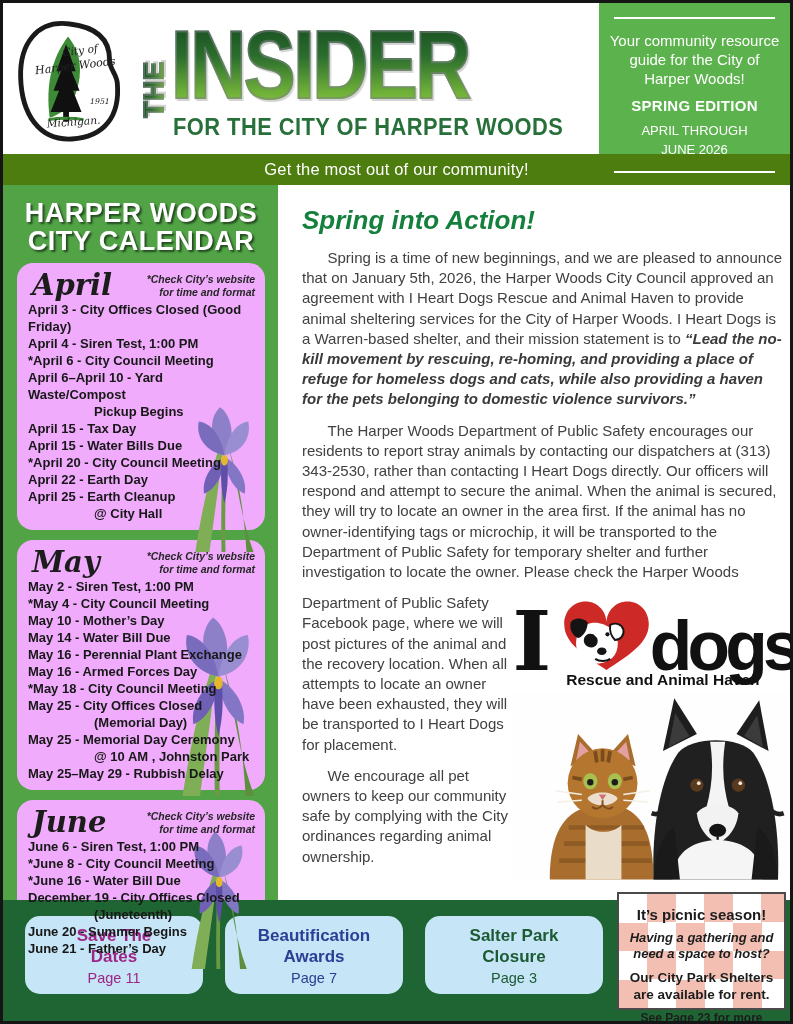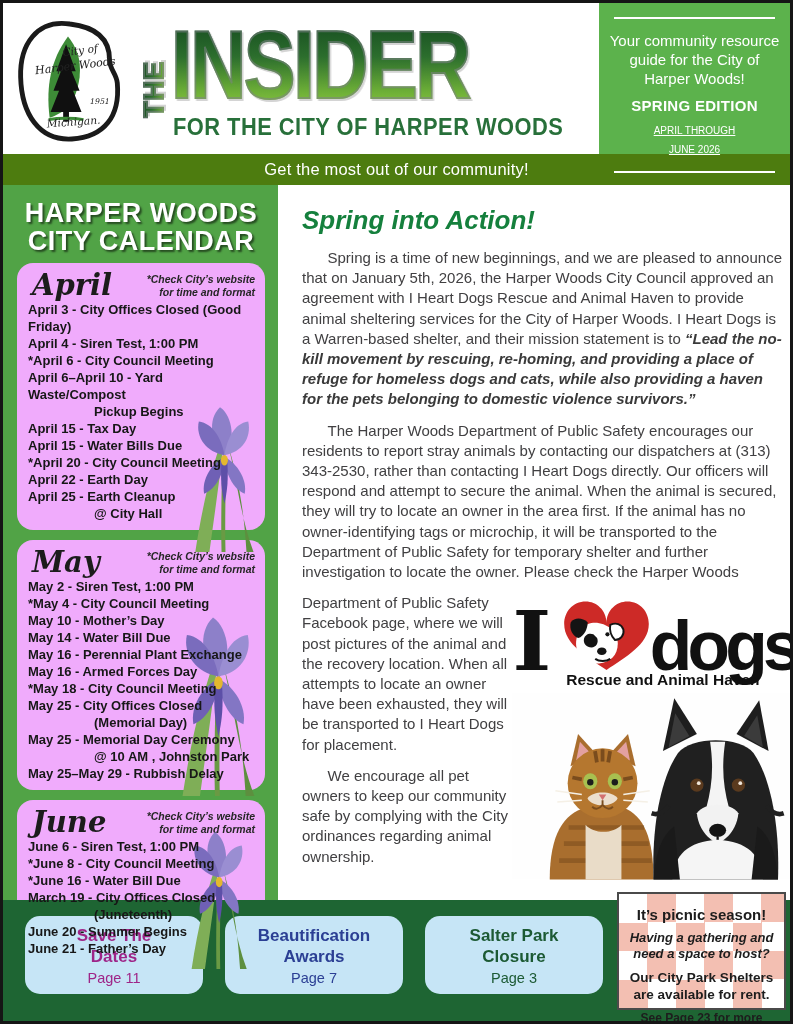--- a/index.html
+++ b/index.html
@@ -38,21 +38,21 @@
     margin:2px 0 0 40px; font-weight:bold; font-size:23.5px; letter-spacing:.5px;
     color:#28703a; transform:scaleX(0.93); transform-origin:left top; white-space:nowrap;
   }
   .edition-box{
     width:191px; background:#5cb24c; color:#fff; text-align:center;
     padding:14px 10px 10px; display:flex; flex-direction:column;
   }
   .edition-rule{ border-top:2px solid #fff; width:94%; margin:0 auto; }
   .edition-intro{ font-size:15px; line-height:19px; margin-top:12px; }
   .edition-name{ font-size:15px; font-weight:bold; margin-top:9px; letter-spacing:.3px;}
-  .edition-period{ font-size:10px; line-height:19px; margin-top:7px; margin-bottom:12px;text-decoration:underline; }
+  .edition-period{ font-size:13px; line-height:19px; margin-top:7px; margin-bottom:12px; }
   .edition-box .spacer{ flex:1; }
   
   .tagline-bar{
     height:31px; background:#4d7c0f; color:#fff; text-align:center;
     font-size:16.5px; line-height:30px; letter-spacing:.2px;
   }
   
   .body-row{ display:flex; height:715px; }
   .sidebar{ width:275px; background:#51a346; padding:10px 13px 0 14px; position:relative; }
   .sidebar-title{
@@ -232,21 +232,21 @@
             <div class="month-head">
               <div class="month-name">June</div>
               <div class="month-note">
                 <div>*Check City’s website</div>
                 <div>for time and format</div>
               </div>
             </div>
             <div class="event">June 6 - Siren Test, 1:00 PM</div>
             <div class="event">*June 8 - City Council Meeting</div>
             <div class="event">*June 16 - Water Bill Due</div>
-            <div class="event">March 19 - City Offices Closed</div>
+            <div class="event">December 19 - City Offices Closed</div>
             <div class="event indent">(Juneteenth)</div>
             <div class="event">June 20 - Summer Begins</div>
             <div class="event">June 21 - Father’s Day</div>
             <svg class="iris iris-june" viewBox="0 0 100 170">
               <use href="#iris-symbol"></use>
             </svg>
           </div>
         </div>
     </div>
 

